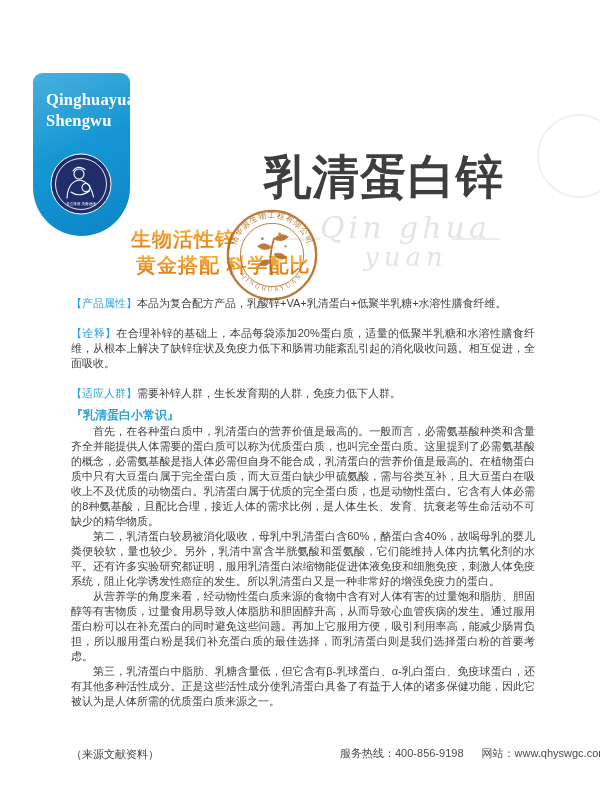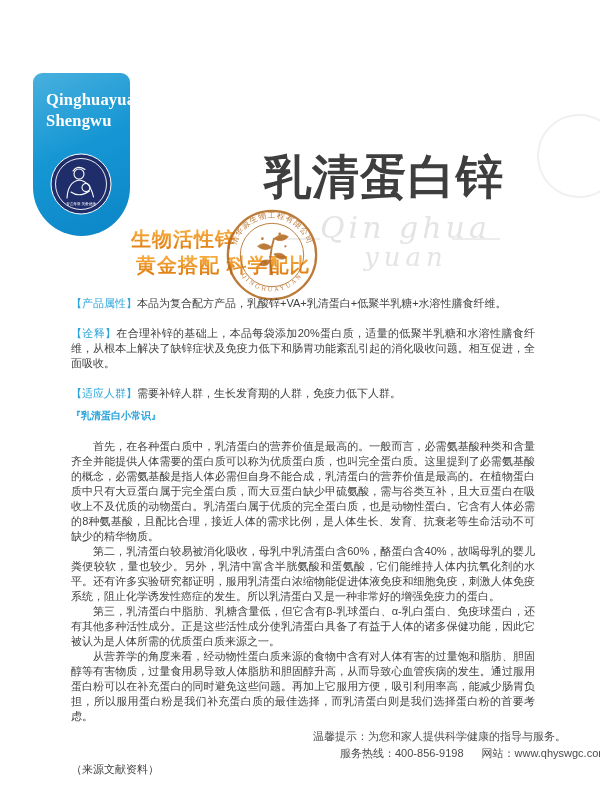--- a/index.html
+++ b/index.html
@@ -42,21 +42,21 @@
   .stamp{position:absolute;left:224px;top:207px;opacity:.88;}
   
   .sec{position:absolute;left:71px;width:464px;font-size:11px;line-height:15px;
     text-align:justify;color:#3f3f3f;}
   .sec .lbl{color:#2aa4db;}
   .s1{top:296px;}
   .s2{top:326px;}
   .s3{top:386px;}
   .know{position:absolute;left:71px;top:407px;width:464px;font-size:11px;line-height:15px;
     text-align:justify;color:#3f3f3f;}
-  .know .ktitle{color:#2aa4db;font-weight:bold;font-size:10px;line-height:17px;margin-bottom:15px;}
+  .know .ktitle{color:#2aa4db;font-weight:bold;font-size:12px;line-height:17px;margin-bottom:0;}
   .know p{margin:0;text-indent:22px;}
   .know p.src{text-indent:0;margin-top:38px;}
   
   .foot{position:absolute;font-size:11px;color:#4b4b4b;white-space:nowrap;}
   .f1{left:313px;top:729px;}
   .f2{left:340px;top:746px;}
   .f2 .gap{display:inline-block;width:18px;}
 </style>
 </head>
 <body>
@@ -123,23 +123,22 @@
     <span class="lbl">【诠释】</span><span>在合理补锌的基础上，本品每袋添加20%蛋白质，适量的低聚半乳糖和水溶性膳食纤维，从根本上解决了缺锌症状及免疫力低下和肠胃功能紊乱引起的消化吸收问题。相互促进，全面吸收。</span>
   </div>
   <div class="sec s3">
     <span class="lbl">【适应人群】</span><span>需要补锌人群，生长发育期的人群，免疫力低下人群。</span>
   </div>
 
   <div class="know">
     <div class="ktitle">『乳清蛋白小常识』</div>
     <p>首先，在各种蛋白质中，乳清蛋白的营养价值是最高的。一般而言，必需氨基酸种类和含量齐全并能提供人体需要的蛋白质可以称为优质蛋白质，也叫完全蛋白质。这里提到了必需氨基酸的概念，必需氨基酸是指人体必需但自身不能合成，乳清蛋白的营养价值是最高的。在植物蛋白质中只有大豆蛋白属于完全蛋白质，而大豆蛋白缺少甲硫氨酸，需与谷类互补，且大豆蛋白在吸收上不及优质的动物蛋白。乳清蛋白属于优质的完全蛋白质，也是动物性蛋白。它含有人体必需的8种氨基酸，且配比合理，接近人体的需求比例，是人体生长、发育、抗衰老等生命活动不可缺少的精华物质。</p>
     <p>第二，乳清蛋白较易被消化吸收，母乳中乳清蛋白含60%，酪蛋白含40%，故喝母乳的婴儿粪便较软，量也较少。另外，乳清中富含半胱氨酸和蛋氨酸，它们能维持人体内抗氧化剂的水平。还有许多实验研究都证明，服用乳清蛋白浓缩物能促进体液免疫和细胞免疫，刺激人体免疫系统，阻止化学诱发性癌症的发生。所以乳清蛋白又是一种非常好的增强免疫力的蛋白。</p>
+    <p>从营养学的角度来看，经动物性蛋白质来源的食物中含有对人体有害的过量饱和脂肪、胆固醇等有害物质，过量食用易导致人体脂肪和胆固醇升高，从而导致心血管疾病的发生。通过服用蛋白粉可以在补充蛋白的同时避免这些问题。再加上它服用方便，吸引利用率高，能减少肠胃负担，所以服用蛋白粉是我们补充蛋白质的最佳选择，而乳清蛋白则是我们选择蛋白粉的首要考虑。</p>
     <p>第三，乳清蛋白中脂肪、乳糖含量低，但它含有β-乳球蛋白、α-乳白蛋白、免疫球蛋白，还有其他多种活性成分。正是这些活性成分使乳清蛋白具备了有益于人体的诸多保健功能，因此它被认为是人体所需的优质蛋白质来源之一。</p>
-    <p>从营养学的角度来看，经动物性蛋白质来源的食物中含有对人体有害的过量饱和脂肪、胆固醇等有害物质，过量食用易导致人体脂肪和胆固醇升高，从而导致心血管疾病的发生。通过服用蛋白粉可以在补充蛋白的同时避免这些问题。再加上它服用方便，吸引利用率高，能减少肠胃负担，所以服用蛋白粉是我们补充蛋白质的最佳选择，而乳清蛋白则是我们选择蛋白粉的首要考虑。</p>
     <p class="src">（来源文献资料）</p>
   </div>
 
-  <div class="foot f1">温馨提示：为您和家人提供科学健康的指导与服务。</div>
   <div class="foot f2">
     <span>服务热线：400-856-9198</span><span class="gap"></span><span>网站：www.qhyswgc.com</span>
   </div>
 
 </div>
 
 </body></html>

